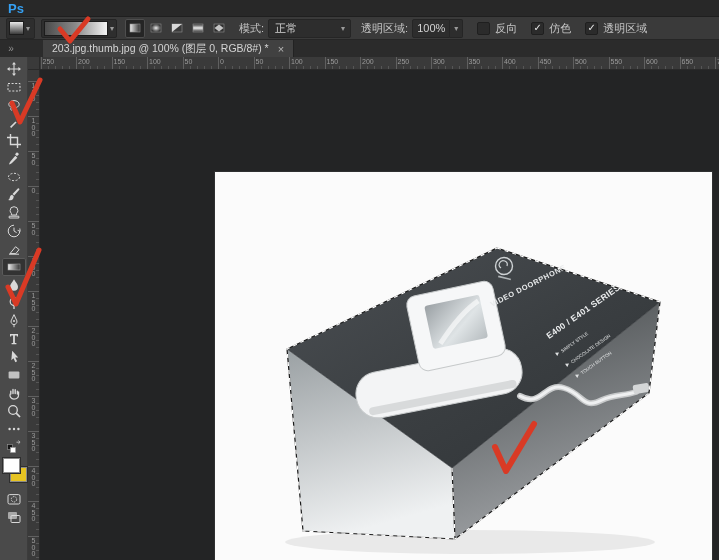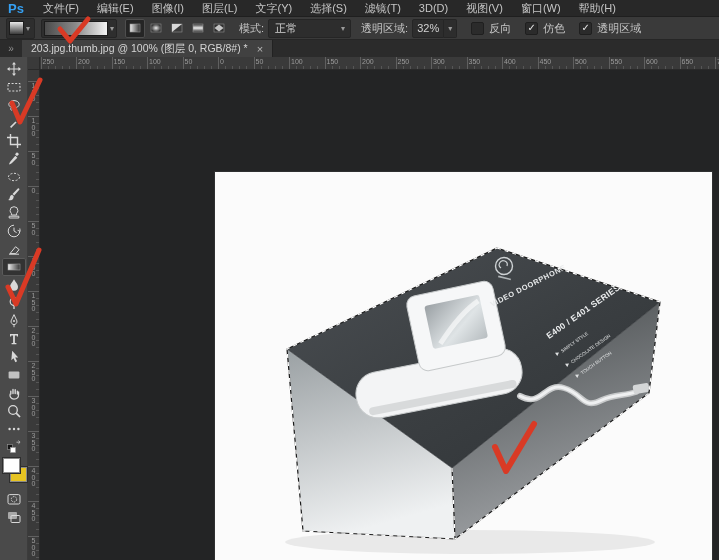--- a/index.html
+++ b/index.html
@@ -40,21 +40,21 @@
   .cb{width:11px;height:11px;background:#2b2b2b;border:1px solid #1f1f1f;border-radius:2px;
       display:flex;align-items:center;justify-content:center;color:#e8e8e8;font-size:10px;
       line-height:10px;}
   .cb-label{margin-left:5px;color:#c4c4c4;}
   
   .tabbar{position:absolute;left:0;top:40px;right:0;height:17px;background:#2b2b2b;
           display:flex;align-items:stretch;}
   .tab-overflow{width:22px;color:#8f8f8f;font-size:10px;display:flex;align-items:center;
                 justify-content:center;}
   .doc-tab{display:flex;align-items:center;background:#414141;padding:0 9px;max-width:260px;
-           border-right:1px solid #222;}
+           border-right:1px solid #222;margin-left:21px;}
   .doc-tab .title{color:#d4d4d4;font-size:10.5px;white-space:nowrap;overflow:hidden;}
   .doc-tab .close{margin-left:9px;color:#b5b5b5;font-size:11px;}
   
   .toolbar{position:absolute;left:0;top:57px;bottom:0;width:28px;background:#4a4a4a;
            display:flex;flex-direction:column;align-items:center;padding-top:3px;
            box-sizing:border-box;border-right:1px solid #3c3c3c;}
   .tool{width:24px;height:18px;display:flex;align-items:center;justify-content:center;
         border-radius:2px;flex:0 0 auto;}
   .tool.selected{background:#333333;box-shadow:inset 0 0 0 1px #5a5a5a;}
   .tool svg{display:block;}
@@ -86,33 +86,20 @@
   
   .overlay{position:absolute;left:0;top:0;width:719px;height:560px;pointer-events:none;z-index:60;}
 </style>
 </head>
 <body>
 
 <div id="app">
 
   <div class="menubar">
     <span class="ps-logo">Ps</span>
-    <div id="menu-items" style="display:flex;">
-        <div class="menu-item">文件(F)</div>
-        <div class="menu-item">编辑(E)</div>
-        <div class="menu-item">图像(I)</div>
-        <div class="menu-item">图层(L)</div>
-        <div class="menu-item">文字(Y)</div>
-        <div class="menu-item">选择(S)</div>
-        <div class="menu-item">滤镜(T)</div>
-        <div class="menu-item">3D(D)</div>
-        <div class="menu-item">视图(V)</div>
-        <div class="menu-item">窗口(W)</div>
-        <div class="menu-item">帮助(H)</div>
-      </div>
   </div>
 
   <div class="optionsbar">
     <div class="preset-picker">
       <span class="preset-thumb"></span>
       <span class="chev">▾</span>
     </div>
     <div class="grad-preview-wrap">
       <span class="grad-preview"></span>
       <span class="chev">▾</span>
@@ -164,21 +151,21 @@
             <path d="M8 4.5 l4.5 3.5 -4.5 3.5 -4.5 -3.5 Z" fill="#c4c4c4"></path>
           </svg>
         </div>
       </div>
     <span class="opt-label">模式:</span>
     <div class="select-box" style="width:72px;">
       <span>正常</span>
       <span class="chev">▾</span>
     </div>
     <span class="opt-label">透明区域:</span>
-    <span class="value-box">32%</span>
+    <span class="value-box">100%</span>
     <span class="value-chev">
         <span class="chev">▾</span>
       </span>
     <div id="opt-checkboxes" style="display:flex;align-items:center;">
         <div class="cb-wrap">
           <span class="cb"></span>
           <span class="cb-label">反向</span>
         </div>
         <div class="cb-wrap">
           <span class="cb">✓</span>

